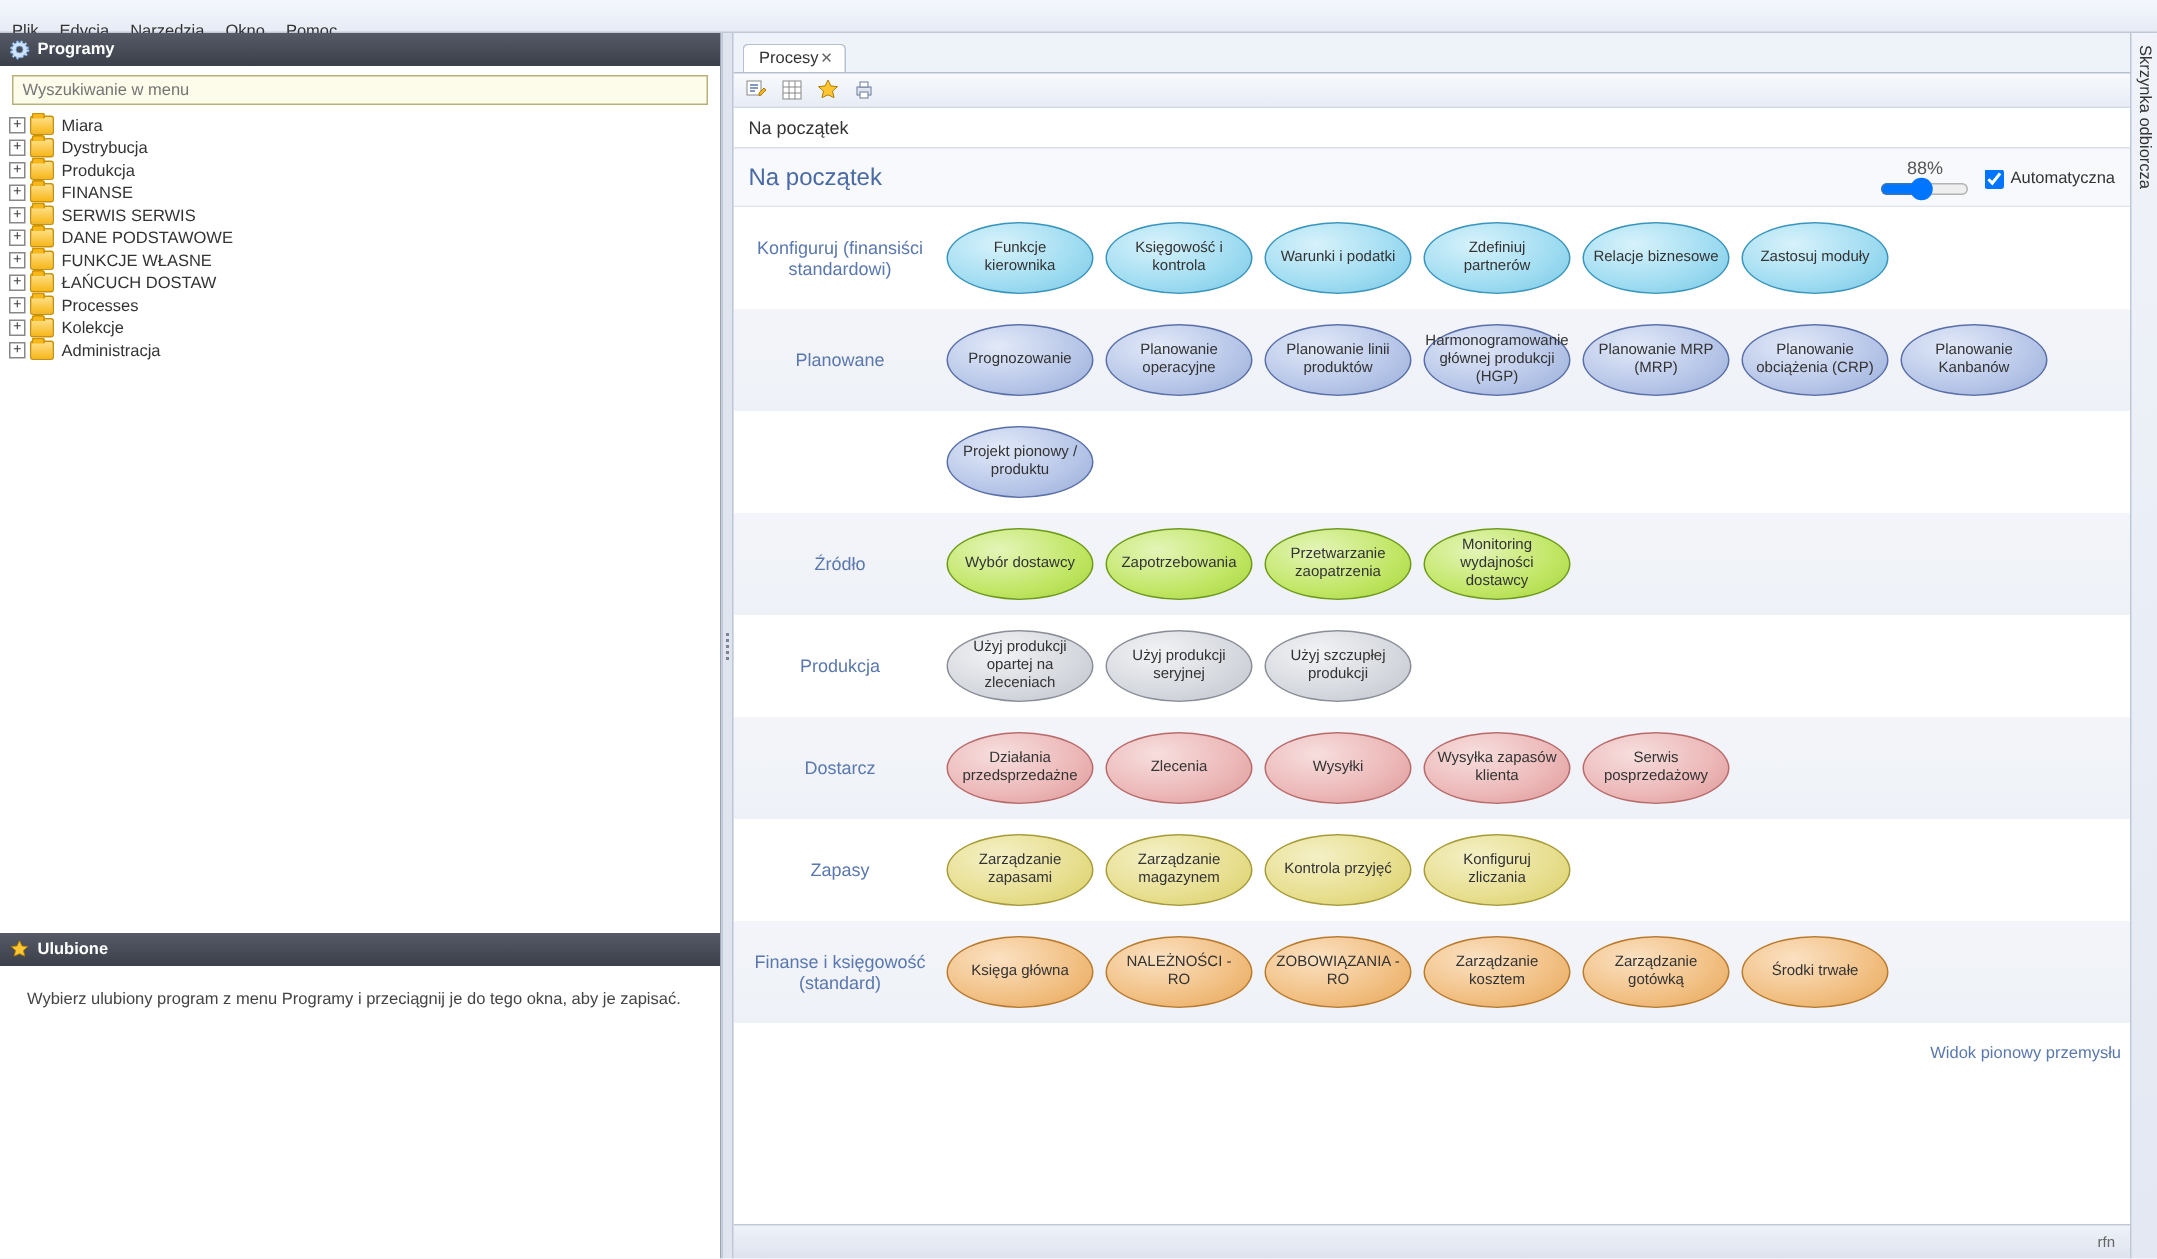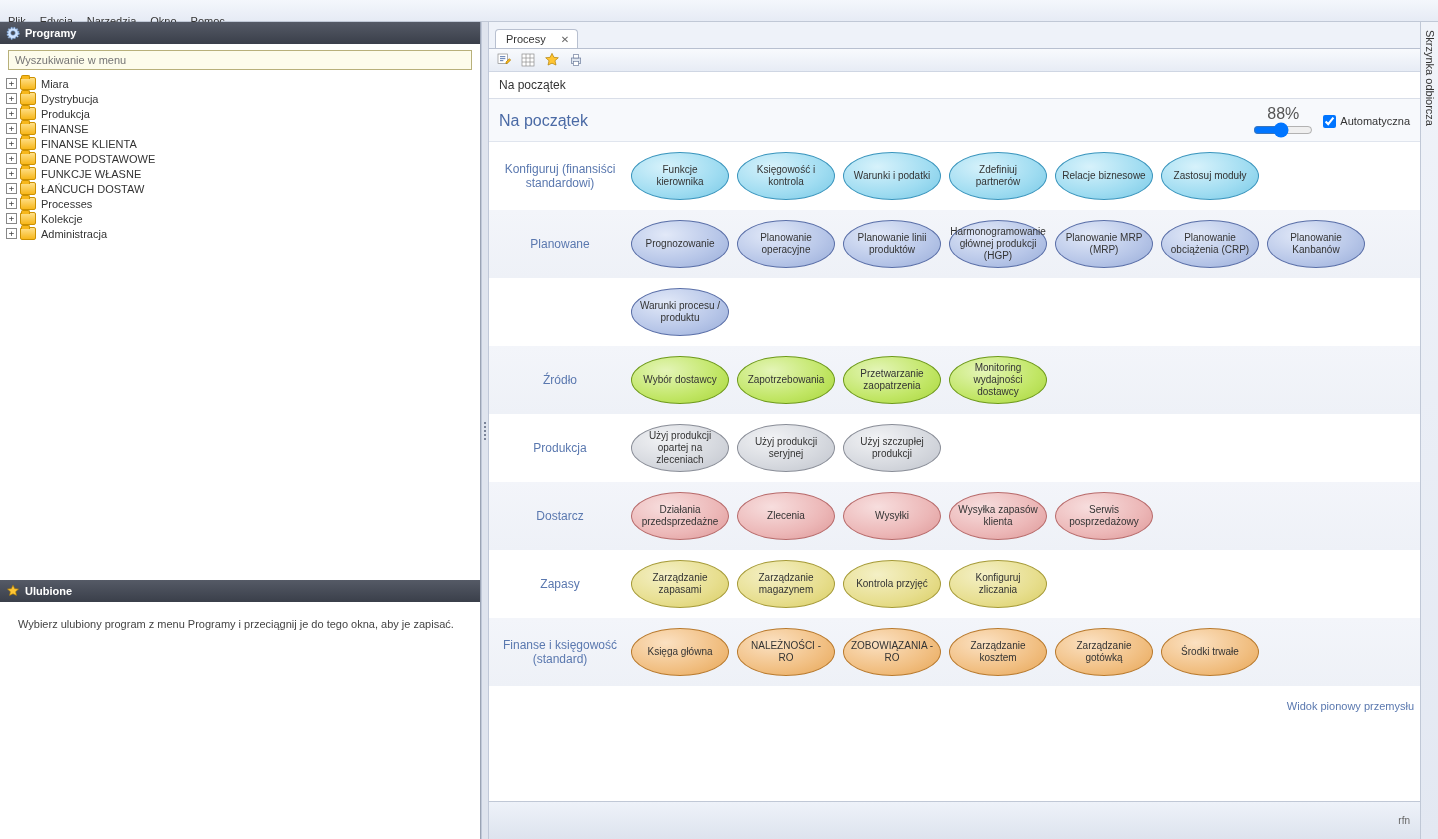--- a/index.html
+++ b/index.html
@@ -14,53 +14,53 @@
   .panel-hdr .star { margin-right: 5px; color: #ffc533; }
   .panel-hdr .ttl { font-weight: bold; font-size: 11px; }
   .search-wrap { padding: 6px 8px 4px; }
   .search-input { width: 100%; height: 20px; border: 1px solid #b8b07a; background: #fdfceb; padding: 2px 6px; font-size: 11px; outline: none; }
   .tree { padding: 2px 4px 8px 4px; flex:1; overflow:auto; }
   .tree-item { display: flex; align-items: center; padding: 1px 2px; cursor: pointer; }
   .tree-item .tgl { width: 11px; height: 11px; border: 1px solid #888; display: inline-flex; align-items: center; justify-content: center; font-size: 9px; line-height: 9px; margin-right: 3px; color: #444; font-family: monospace; }
   .tree-item .fld { width: 16px; height: 13px; margin-right: 5px; display:inline-block; background: linear-gradient(#ffe089,#f7b71b); border:1px solid #cc9100; border-radius:2px; position:relative; }
   .tree-item .fld::before { content:""; position:absolute; top:-3px; left:0; width:7px; height:3px; background:#f7b71b; border:1px solid #cc9100; border-bottom:none; border-top-left-radius:2px; border-top-right-radius:2px; }
   .tree-item .lbl {}
-  .fav-body { padding: 14px 18px; color:#444; line-height:1.5; height:237px; }
+  .fav-body { padding: 14px 18px; color:#444; line-height:1.5; height:195px; }
   .splitter-v { width: 8px; background: #dfe4ee; border-left:1px solid #c0c8d8; border-right:1px solid #c0c8d8; position:relative; cursor:col-resize; }
   .splitter-v .grip { position:absolute; top:50%; left:50%; transform:translate(-50%,-50%); display:flex; flex-direction:column; gap:2px; }
   .splitter-v .grip span { width:2px; height:2px; background:#7a8398; display:block; }
   .right { flex:1; display:flex; flex-direction:column; background:#f7f9fc; min-width:0; }
   .tabbar { display:flex; align-items:flex-end; height:26px; padding: 6px 6px 0; background:#eef2f9; }
-  .tab { display:flex; align-items:center; gap:15px; background:#fff; border:1px solid #b8c0d0; border-bottom:none; padding:3px 8px 3px 10px; border-top-left-radius:4px; border-top-right-radius:4px; }
+  .tab { display:flex; align-items:center; gap:1px; background:#fff; border:1px solid #b8c0d0; border-bottom:none; padding:3px 8px 3px 10px; border-top-left-radius:4px; border-top-right-radius:4px; }
   .tab .x { font-size:10px; color:#666; cursor:pointer; }
   .toolbar { display:flex; align-items:center; gap:6px; background: linear-gradient(#f8fafd,#e7ecf5); border-top:1px solid #b8c0d0; border-bottom:1px solid #cfd6e3; padding:3px 6px; height:24px; }
   .tb-btn { width:18px; height:18px; display:inline-flex; align-items:center; justify-content:center; cursor:pointer; }
   .breadcrumb { background:#fff; border-bottom:1px solid #d9dee8; padding:6px 10px; font-size:12px; }
   .controls-row { display:flex; align-items:center; justify-content:space-between; padding:6px 10px 4px; }
   .page-title { color:#4a6aa5; font-size:16px; }
   .zoom-grp { display:flex; align-items:center; gap:10px; }
-  .zoom-lbl { font-size:16px; color:#555; text-align:left; }
+  .zoom-lbl { font-size:12px; color:#555; text-align:left; }
   .slider-wrap { display:flex; flex-direction:column; align-items:center; }
   .auto-chk { display:flex; align-items:center; gap:4px; }
   .content { flex:1; overflow:auto; background:#fff; border-top:1px solid #e0e5ee; }
   .rows {}
   .row { display:flex; align-items:center; padding:10px 8px 10px 0; }
   .row.alt { background:linear-gradient(#f3f5fa,#eef1f7); }
   .row-lbl { width:142px; text-align:center; color:#5a78af; font-size:12px; padding:0 6px; }
   .bubbles { display:flex; flex-wrap:wrap; gap:8px; }
   .bubble { width:98px; height:48px; border-radius:50%; display:flex; align-items:center; justify-content:center; text-align:center; padding:4px 6px; font-size:10px; line-height:1.2; cursor:pointer; border:1px solid #000; }
   .c-cyan  { background: radial-gradient(ellipse at 35% 30%, #d7f2fb, #9fdcf1 60%, #77c8e5); border-color:#3a95bd; }
   .c-blue  { background: radial-gradient(ellipse at 35% 30%, #e2e9f8, #b7c6e8 60%, #98acd8); border-color:#5a6fa8; }
   .c-green { background: radial-gradient(ellipse at 35% 30%, #e4f5b8, #c1e665 60%, #a8d53b); border-color:#6e9a1a; }
   .c-grey  { background: radial-gradient(ellipse at 35% 30%, #f2f3f5, #d5d8de 60%, #c0c4cc); border-color:#8a8e98; }
   .c-red   { background: radial-gradient(ellipse at 35% 30%, #f7dede, #ecb7b7 60%, #dd9797); border-color:#b86b6b; }
   .c-yel   { background: radial-gradient(ellipse at 35% 30%, #f4f0c6, #e7de8e 60%, #d9cd63); border-color:#a69b38; }
   .c-org   { background: radial-gradient(ellipse at 35% 30%, #fbe1c2, #f1bf82 60%, #e7a656); border-color:#b97a2d; }
   .footer-link { text-align:right; color:#5a78af; padding:14px 6px 10px; font-size:11px; cursor:pointer; }
-  .status { height:38px; background:linear-gradient(#eef2f9,#dde3ee); border-top:1px solid #c0c8d6; font-size:10px; color:#666; display:flex; align-items:center; justify-content:flex-end; padding:0 10px; }
+  .status { height:23px; background:linear-gradient(#eef2f9,#dde3ee); border-top:1px solid #c0c8d6; font-size:10px; color:#666; display:flex; align-items:center; justify-content:flex-end; padding:0 10px; }
   .right-dock { width:18px; background:linear-gradient(#f0f3f9,#e3e8f2); border-left:1px solid #c0c8d6; display:flex; align-items:flex-start; justify-content:center; }
   .right-dock span { writing-mode: vertical-rl; padding-top:8px; font-size:11px; cursor:pointer; }
   svg { display:block; }
 </style>
 </head>
 <body>
 
 <div class="root">
   <div class="menubar">
     <span class="mi">Plik</span>
@@ -101,21 +101,21 @@
             <span class="lbl">Produkcja</span>
           </div>
           <div class="tree-item">
             <span class="tgl">+</span>
             <span class="fld"></span>
             <span class="lbl">FINANSE</span>
           </div>
           <div class="tree-item">
             <span class="tgl">+</span>
             <span class="fld"></span>
-            <span class="lbl">FINANSE KLIENTA</span>
+            <span class="lbl">SERWIS SERWIS</span>
           </div>
           <div class="tree-item">
             <span class="tgl">+</span>
             <span class="fld"></span>
             <span class="lbl">DANE PODSTAWOWE</span>
           </div>
           <div class="tree-item">
             <span class="tgl">+</span>
             <span class="fld"></span>
             <span class="lbl">FUNKCJE WŁASNE</span>
@@ -236,21 +236,21 @@
                 <div class="bubble c-blue">Planowanie linii produktów</div>
                 <div class="bubble c-blue">Harmonogramowanie głównej produkcji (HGP)</div>
                 <div class="bubble c-blue">Planowanie MRP (MRP)</div>
                 <div class="bubble c-blue">Planowanie obciążenia (CRP)</div>
                 <div class="bubble c-blue">Planowanie Kanbanów</div>
               </div>
             </div>
             <div class="row">
               <div class="row-lbl"></div>
               <div class="bubbles">
-                <div class="bubble c-blue">Warunki procesu / produktu</div>
+                <div class="bubble c-blue">Projekt pionowy / produktu</div>
               </div>
             </div>
             <div class="row alt">
               <div class="row-lbl">Źródło</div>
               <div class="bubbles">
                 <div class="bubble c-green">Wybór dostawcy</div>
                 <div class="bubble c-green">Zapotrzebowania</div>
                 <div class="bubble c-green">Przetwarzanie zaopatrzenia</div>
                 <div class="bubble c-green">Monitoring wydajności dostawcy</div>
               </div>

